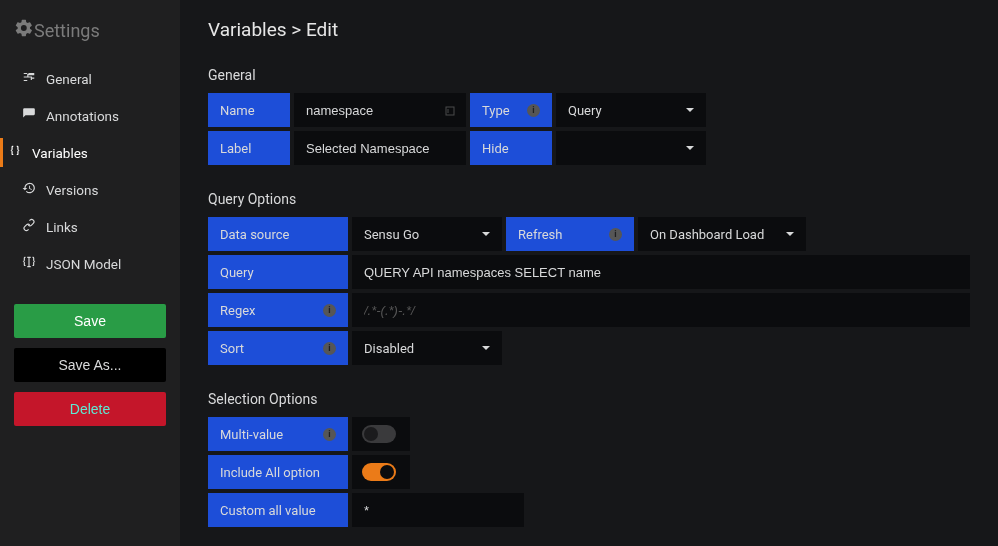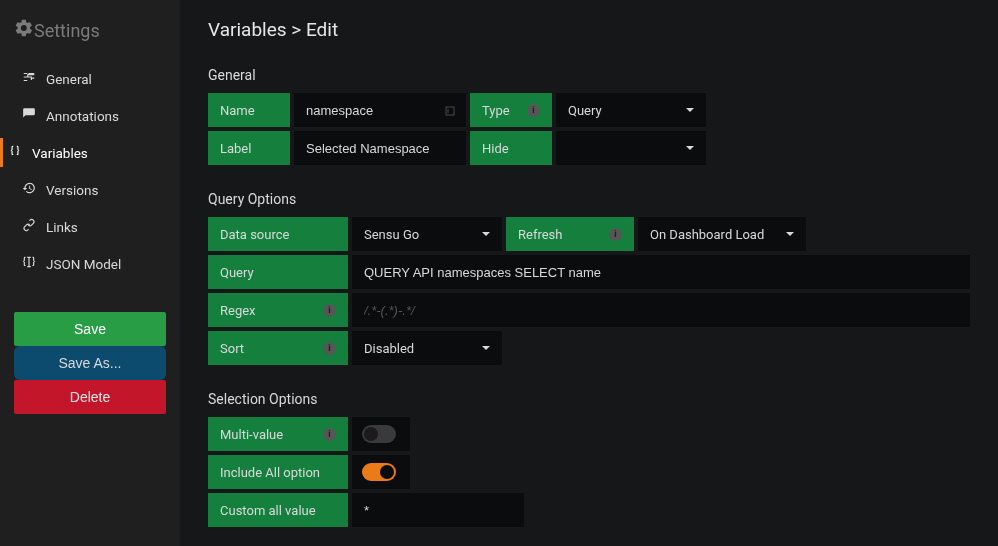--- a/index.html
+++ b/index.html
@@ -49,38 +49,39 @@
     position: absolute;
     left: 0;
     top: 4px;
     bottom: 4px;
     width: 3px;
     background: #eb7b18;
   }
   .nav-item svg { width: 14px; height: 14px; fill: #d8d9da; flex-shrink: 0; }
   .nav-item.active svg { fill: #ffffff; }
   .sidebar-actions {
-    margin-top: 30px;
+    margin-top: 22px;
     padding: 0 14px;
     display: flex;
     flex-direction: column;
+    gap: 10px;
   }
   .btn {
     width: 100%;
     padding: 9px 0;
     border: none;
     border-radius: 2px;
     font-size: 14px;
     font-weight: 500;
     cursor: pointer;
     text-align: center;
   }
   .btn-green { background: #299c46; color: #fff; }
-  .btn-dark { background: #0c4a6e; color: #d8d9da; border-radius: 6px; }
-  .btn-red { background: #c4162a; color: #e5e5e5; }
+  .btn-dark { background: #000000; color: #d8d9da; }
+  .btn-red { background: #c4162a; color: #5eead4; }
 
   .main {
     flex: 1;
     padding: 18px 28px;
     overflow-y: auto;
   }
   .breadcrumb {
     font-size: 19px;
     color: #e6e6e6;
     margin-bottom: 26px;
@@ -92,21 +93,21 @@
     margin-bottom: 10px;
     font-weight: 400;
   }
   .form-group { margin-bottom: 26px; }
   .form-row {
     display: flex;
     gap: 4px;
     margin-bottom: 4px;
   }
   .form-label {
-    background: #15803d;
+    background: #1d4ed8;
     padding: 9px 12px;
     font-size: 13px;
     color: #d8d9da;
     display: flex;
     align-items: center;
     gap: 8px;
     min-height: 34px;
   }
   .form-label.w80 { width: 82px; }
   .form-label.w140 { width: 140px; }

